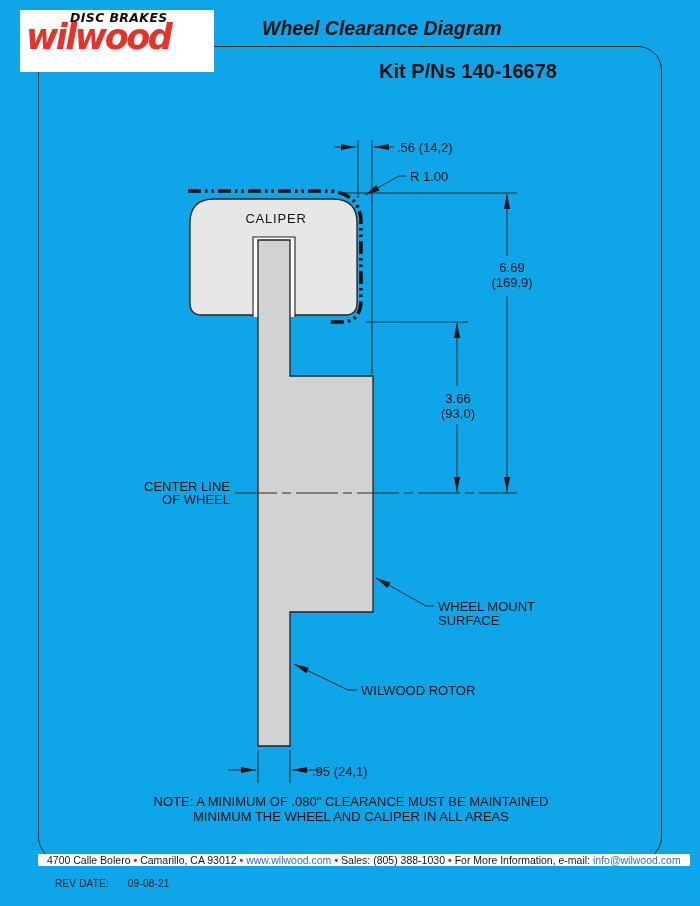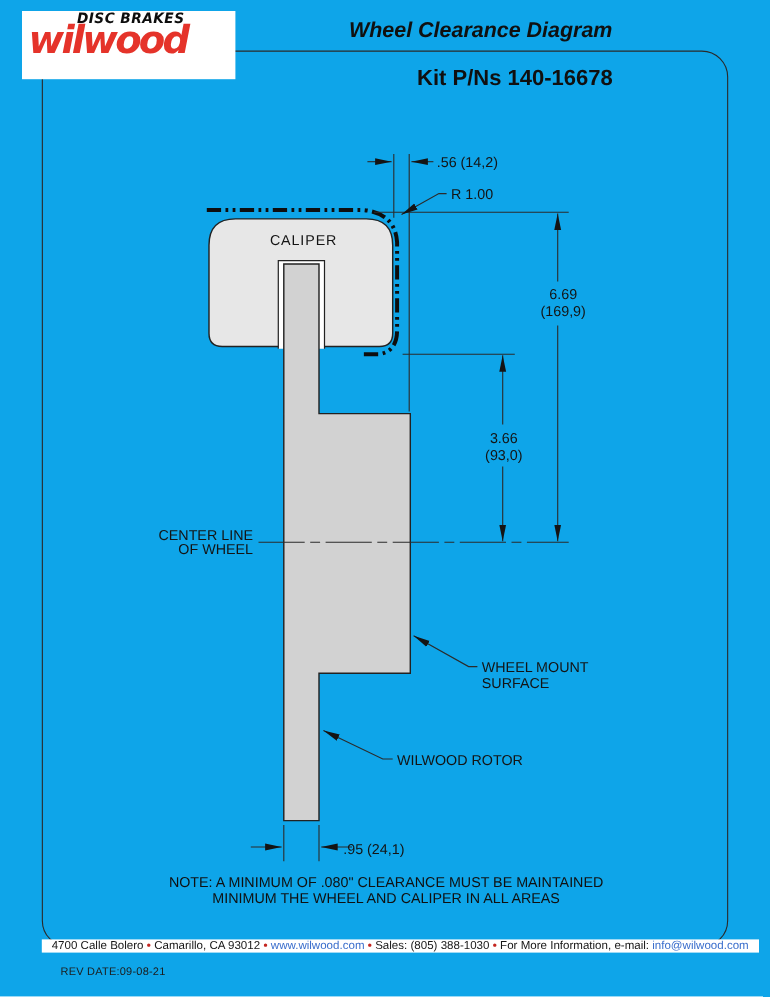--- a/index.html
+++ b/index.html
@@ -24,21 +24,21 @@
   }
   .logo-tagline{
     margin-left:50px;font-family:"DejaVu Sans",sans-serif;font-style:italic;font-weight:bold;
     font-size:13px;letter-spacing:.4px;color:#0d0d0d;transform:scaleX(.96);transform-origin:left;
   }
   .logo-brand{
     margin-top:-6px;margin-left:6px;font-family:"DejaVu Sans",sans-serif;font-style:italic;font-weight:bold;
     font-size:35px;letter-spacing:-2.5px;color:var(--brand-red);line-height:36px;
   }
   .title{
-    position:absolute;left:262px;top:17px;width:350px;text-align:center;z-index:3;
+    position:absolute;left:262px;top:17px;width:350px;z-index:3;
     font-size:19.5px;font-weight:bold;font-style:italic;color:#101010;
   }
   .kit{
     position:absolute;top:57px;right:143px;text-align:right;z-index:3;
     font-size:20px;font-weight:bold;line-height:28px;color:#101010;
   }
   .diagram-svg{position:absolute;left:0;top:0;z-index:2;}
   .diagram-svg text{font-family:"Liberation Sans",sans-serif;font-size:13px;fill:#141414;}
   .note{
     position:absolute;left:95px;top:794px;width:512px;text-align:center;z-index:3;
@@ -47,21 +47,21 @@
   .footer{
     position:absolute;left:38px;top:853px;width:624px;text-align:center;z-index:3;
     font-size:10.5px;line-height:14px;white-space:nowrap;
   }
   .footer-inner{background:#fff;padding:0 9px;}
   .footer .bullet{color:var(--bullet-red);margin:0 3px;font-weight:bold;}
   .footer .link{color:var(--link-blue);text-decoration:none;cursor:pointer;margin-top:24px;}
   .revdate{
     position:absolute;left:55px;top:878px;z-index:3;font-size:10px;color:#1c1c1c;letter-spacing:.2px;
   }
-  .revdate .revlabel{margin-right:0;}
+  .revdate .revlabel{margin-right:19px;}
 </style>
 </head>
 <body>
 
 <div class="page">
 
   <div class="border-box"></div>
 
   <div class="logo">
     <div class="logo-tagline">DISC BRAKES</div>

